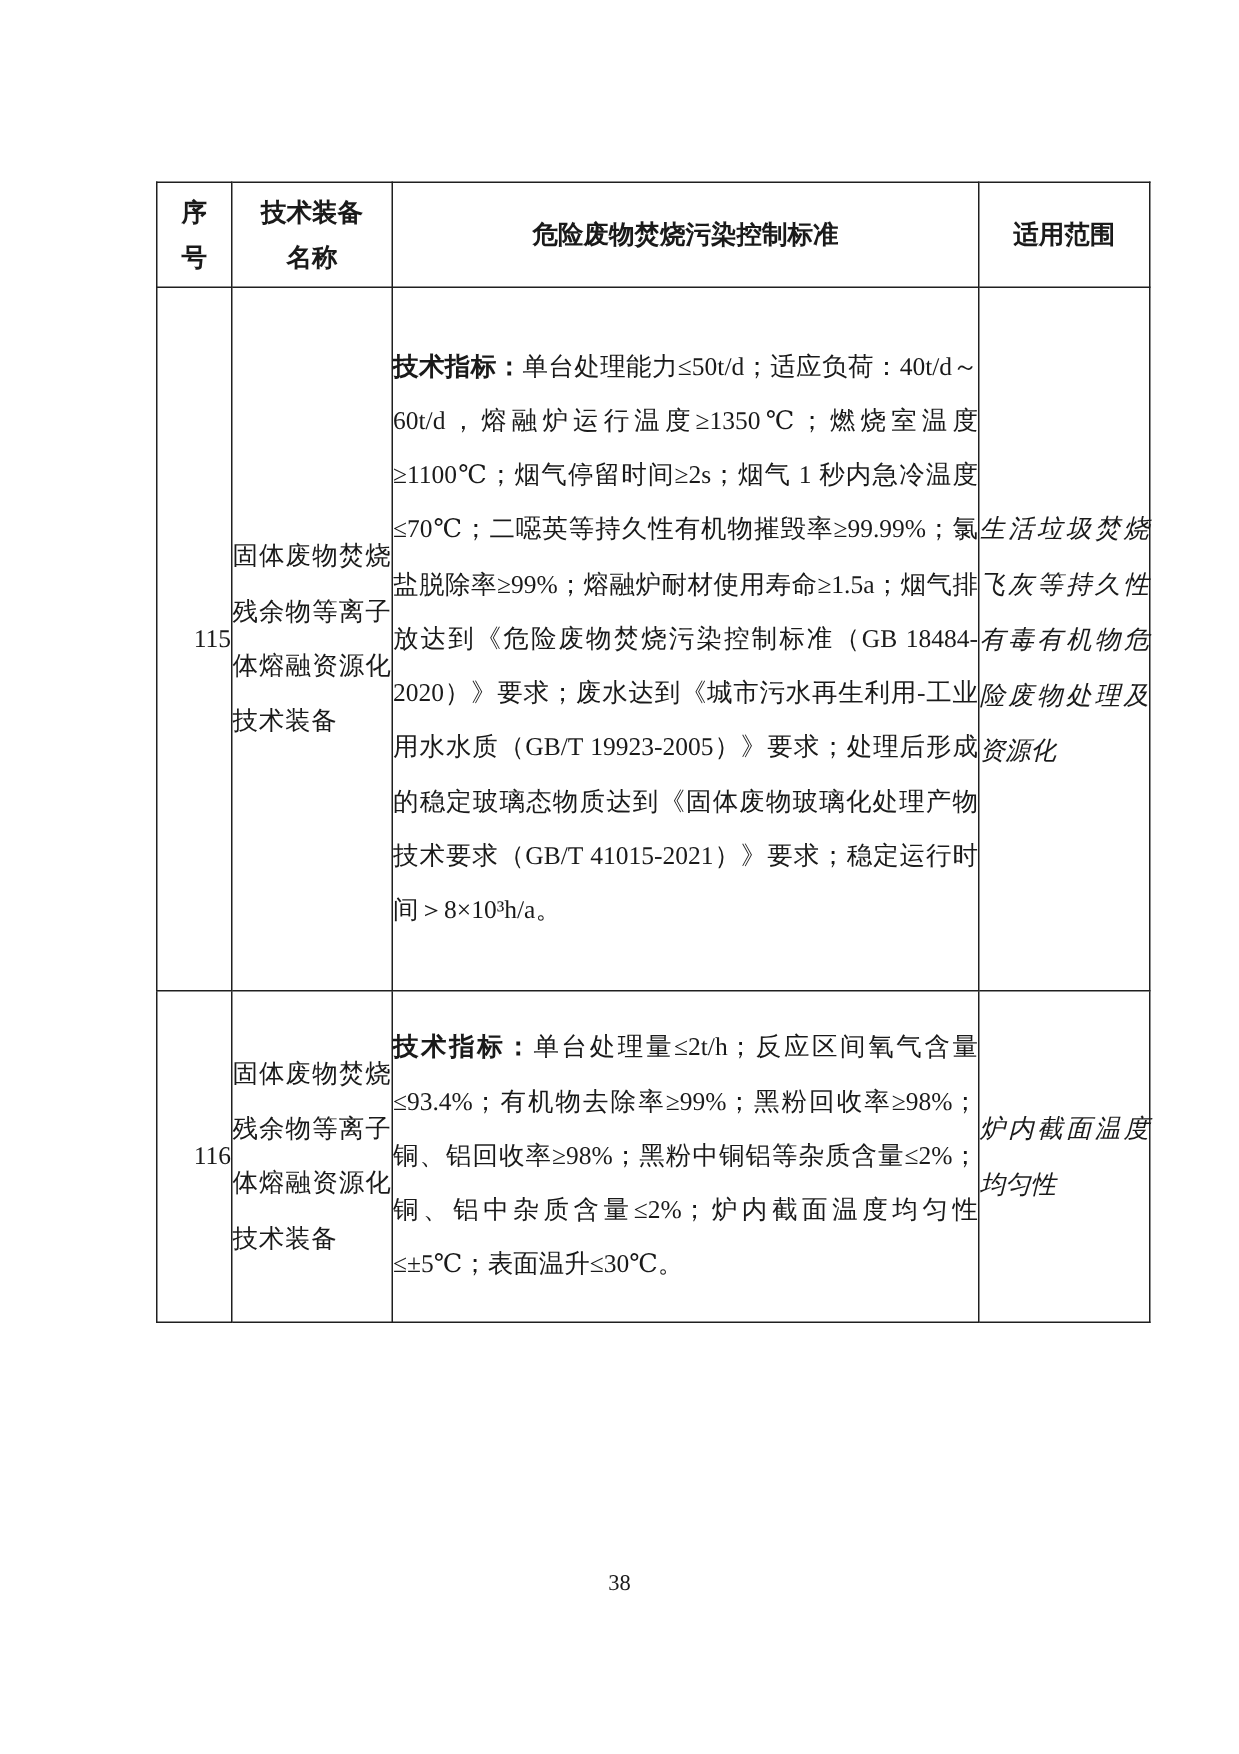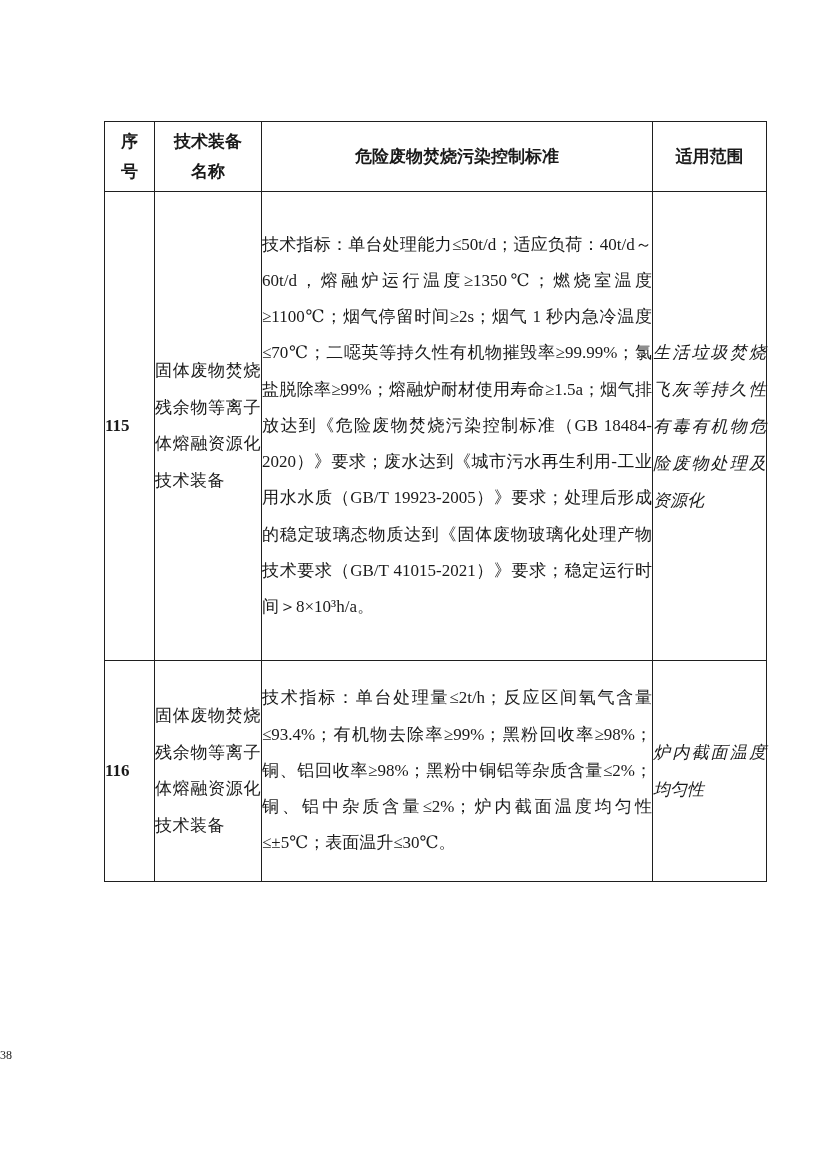--- a/index.html
+++ b/index.html
@@ -41,23 +41,22 @@
   tr.r-115    { height: 469px; }
   tr.r-116    { height: 221px; }
 
   th.h-cell {
     font-weight: bold;
     text-align: center;
     line-height: 30px;
     font-size: 17px;
   }
   td.cell-no {
-    text-align: left;
+    text-align: right;
     font-size: 18px;
-    font-weight: bold;
   }
   td.cell-name {
     padding: 0 12px;
     text-align: justify;
     text-justify: inter-character;
     line-height: 36.5px;
     letter-spacing: 0.5px;
     font-family: Liberation Serif, serif;
   }
   td.cell-ind {
@@ -68,31 +67,31 @@
     line-height: 36.2px;
   }
   td.cell-scope {
     padding: 0 8px;
     text-align: justify;
     text-justify: inter-character;
     line-height: 37px;
     font-style: italic;
   }
   .ind-label {
-    font-weight: normal;
+    font-weight: bold;
     font-family: "Liberation Sans", "DejaVu Sans", sans-serif;
   }
   .ind-para { margin: 0; }
   .page-number {
     position: absolute;
     top: 1048px;
     left: 0;
     width: 100%;
-    text-align: left;
-    font-size: 12px;
+    text-align: center;
+    font-size: 15px;
     color: #1a1a1a;
   }
 </style>
 </head>
 <body>
 
 <div class="page">
 
   <table class="doc-table">
     <colgroup>

